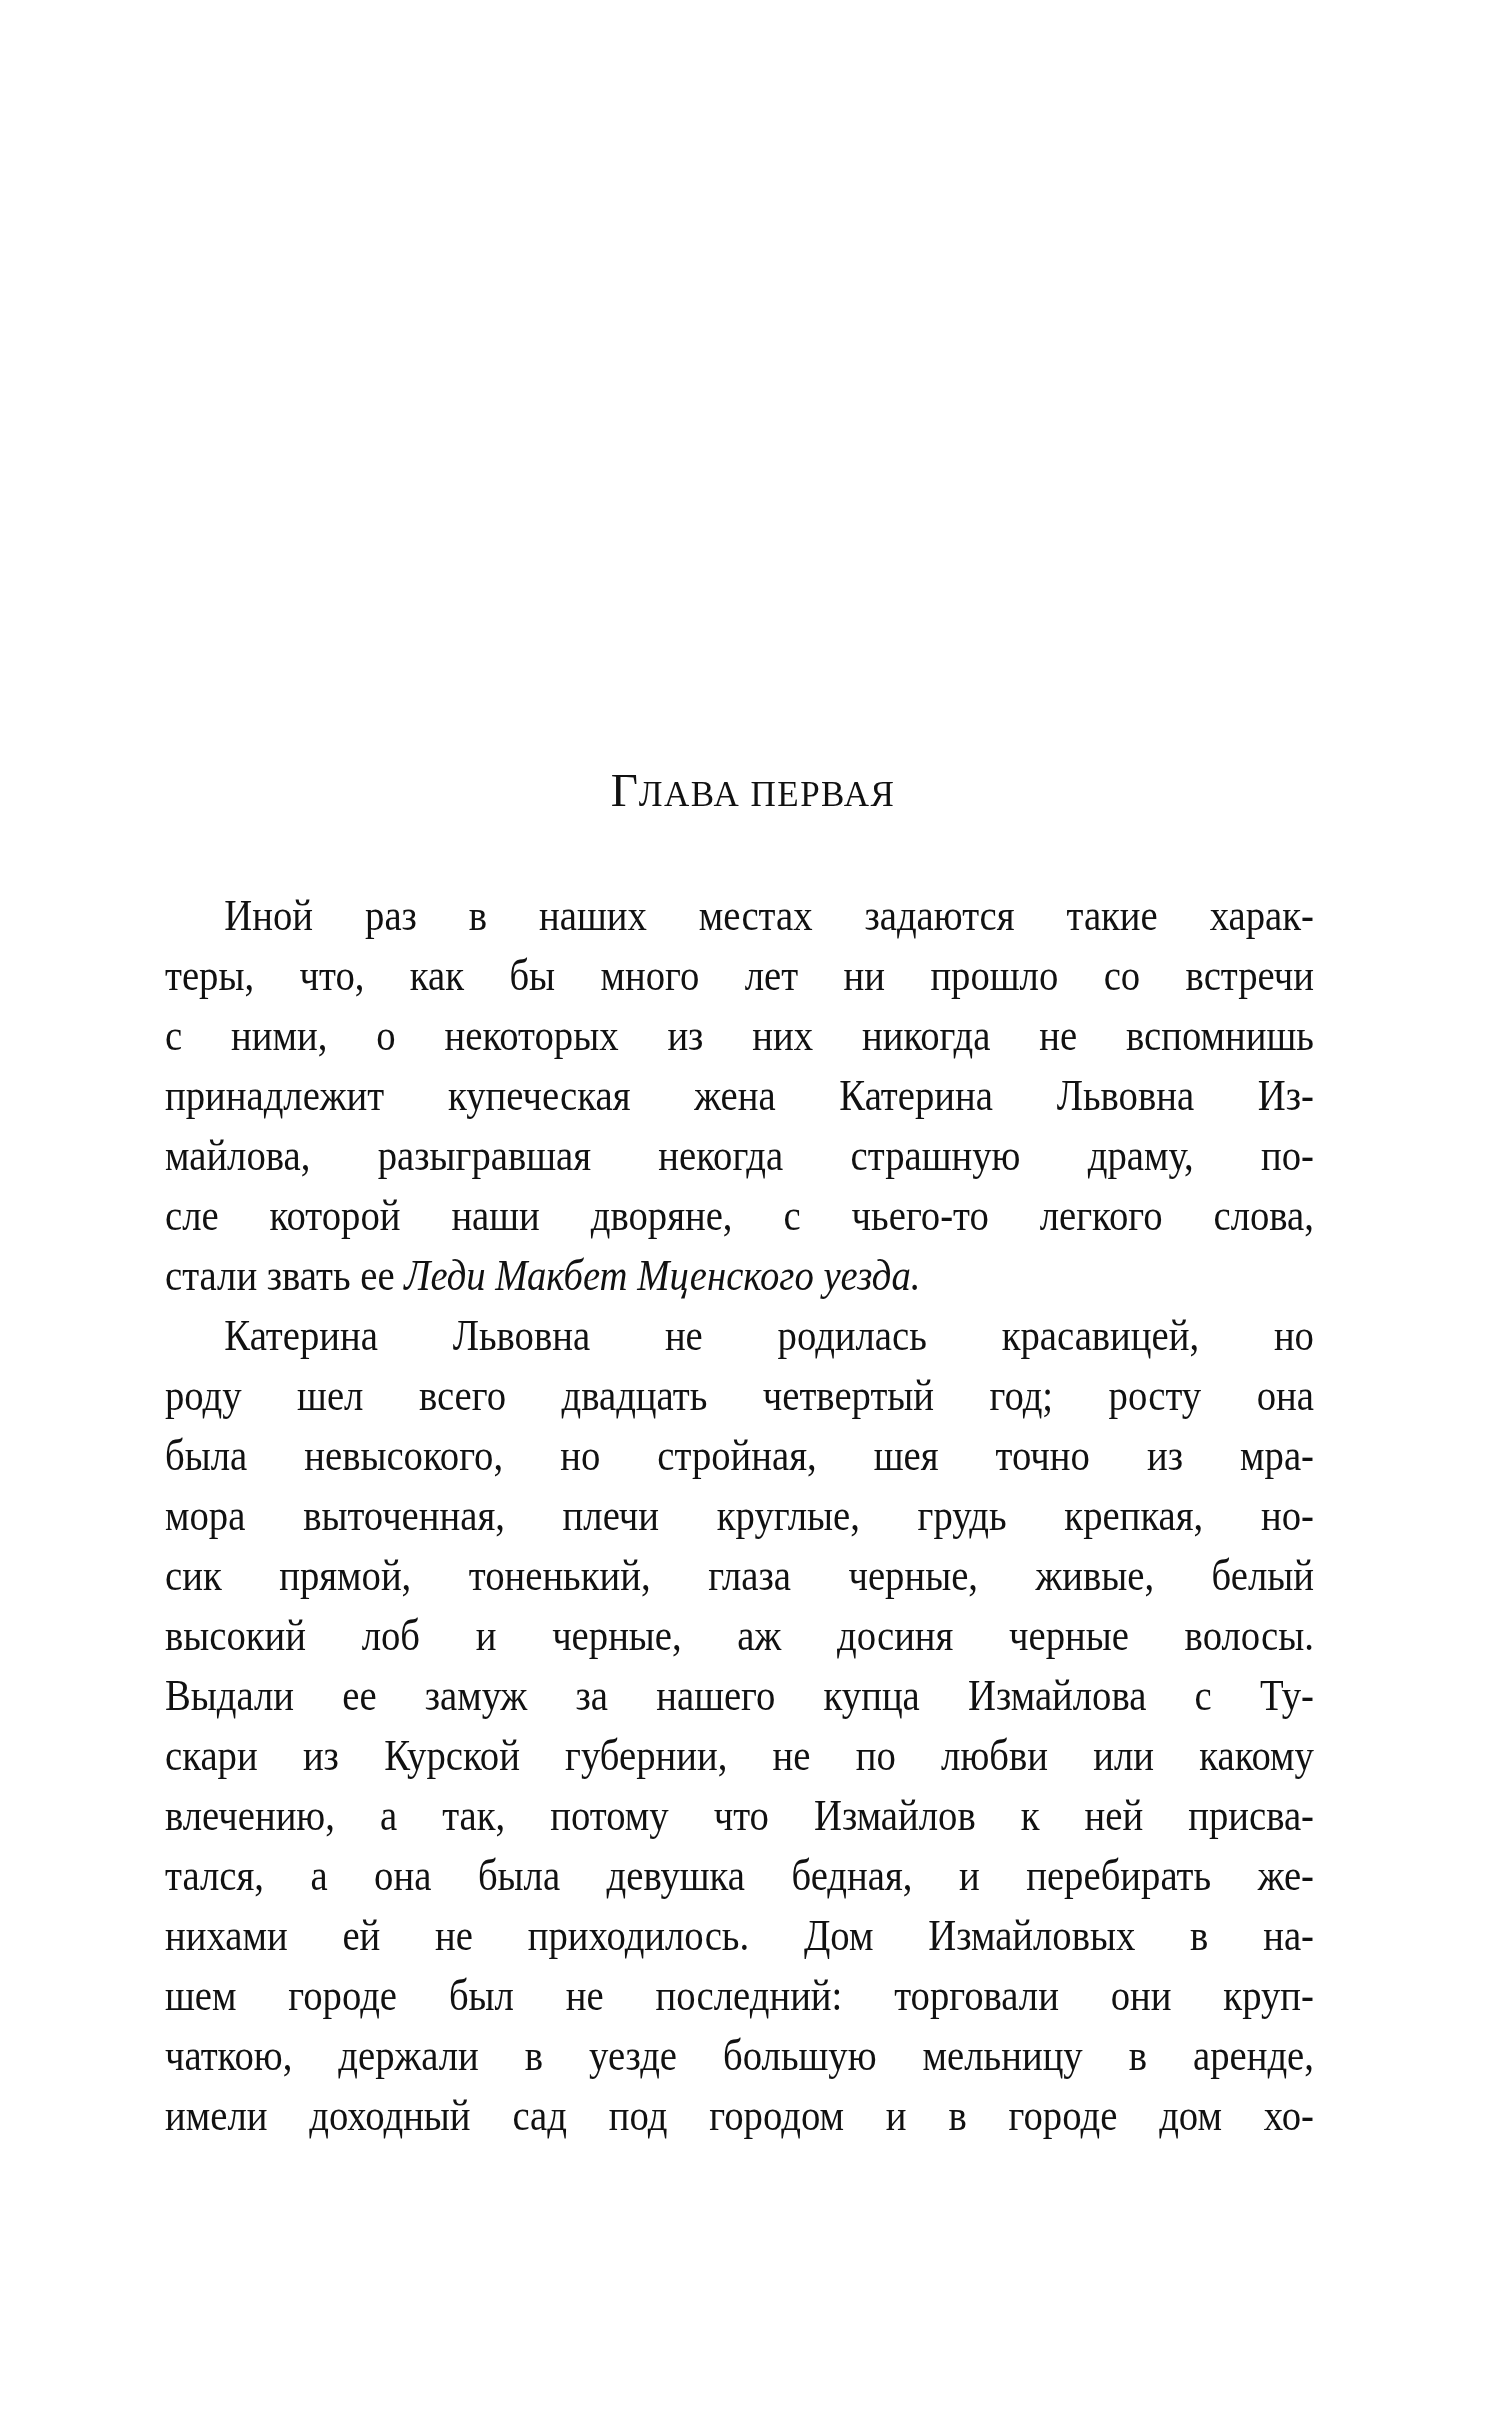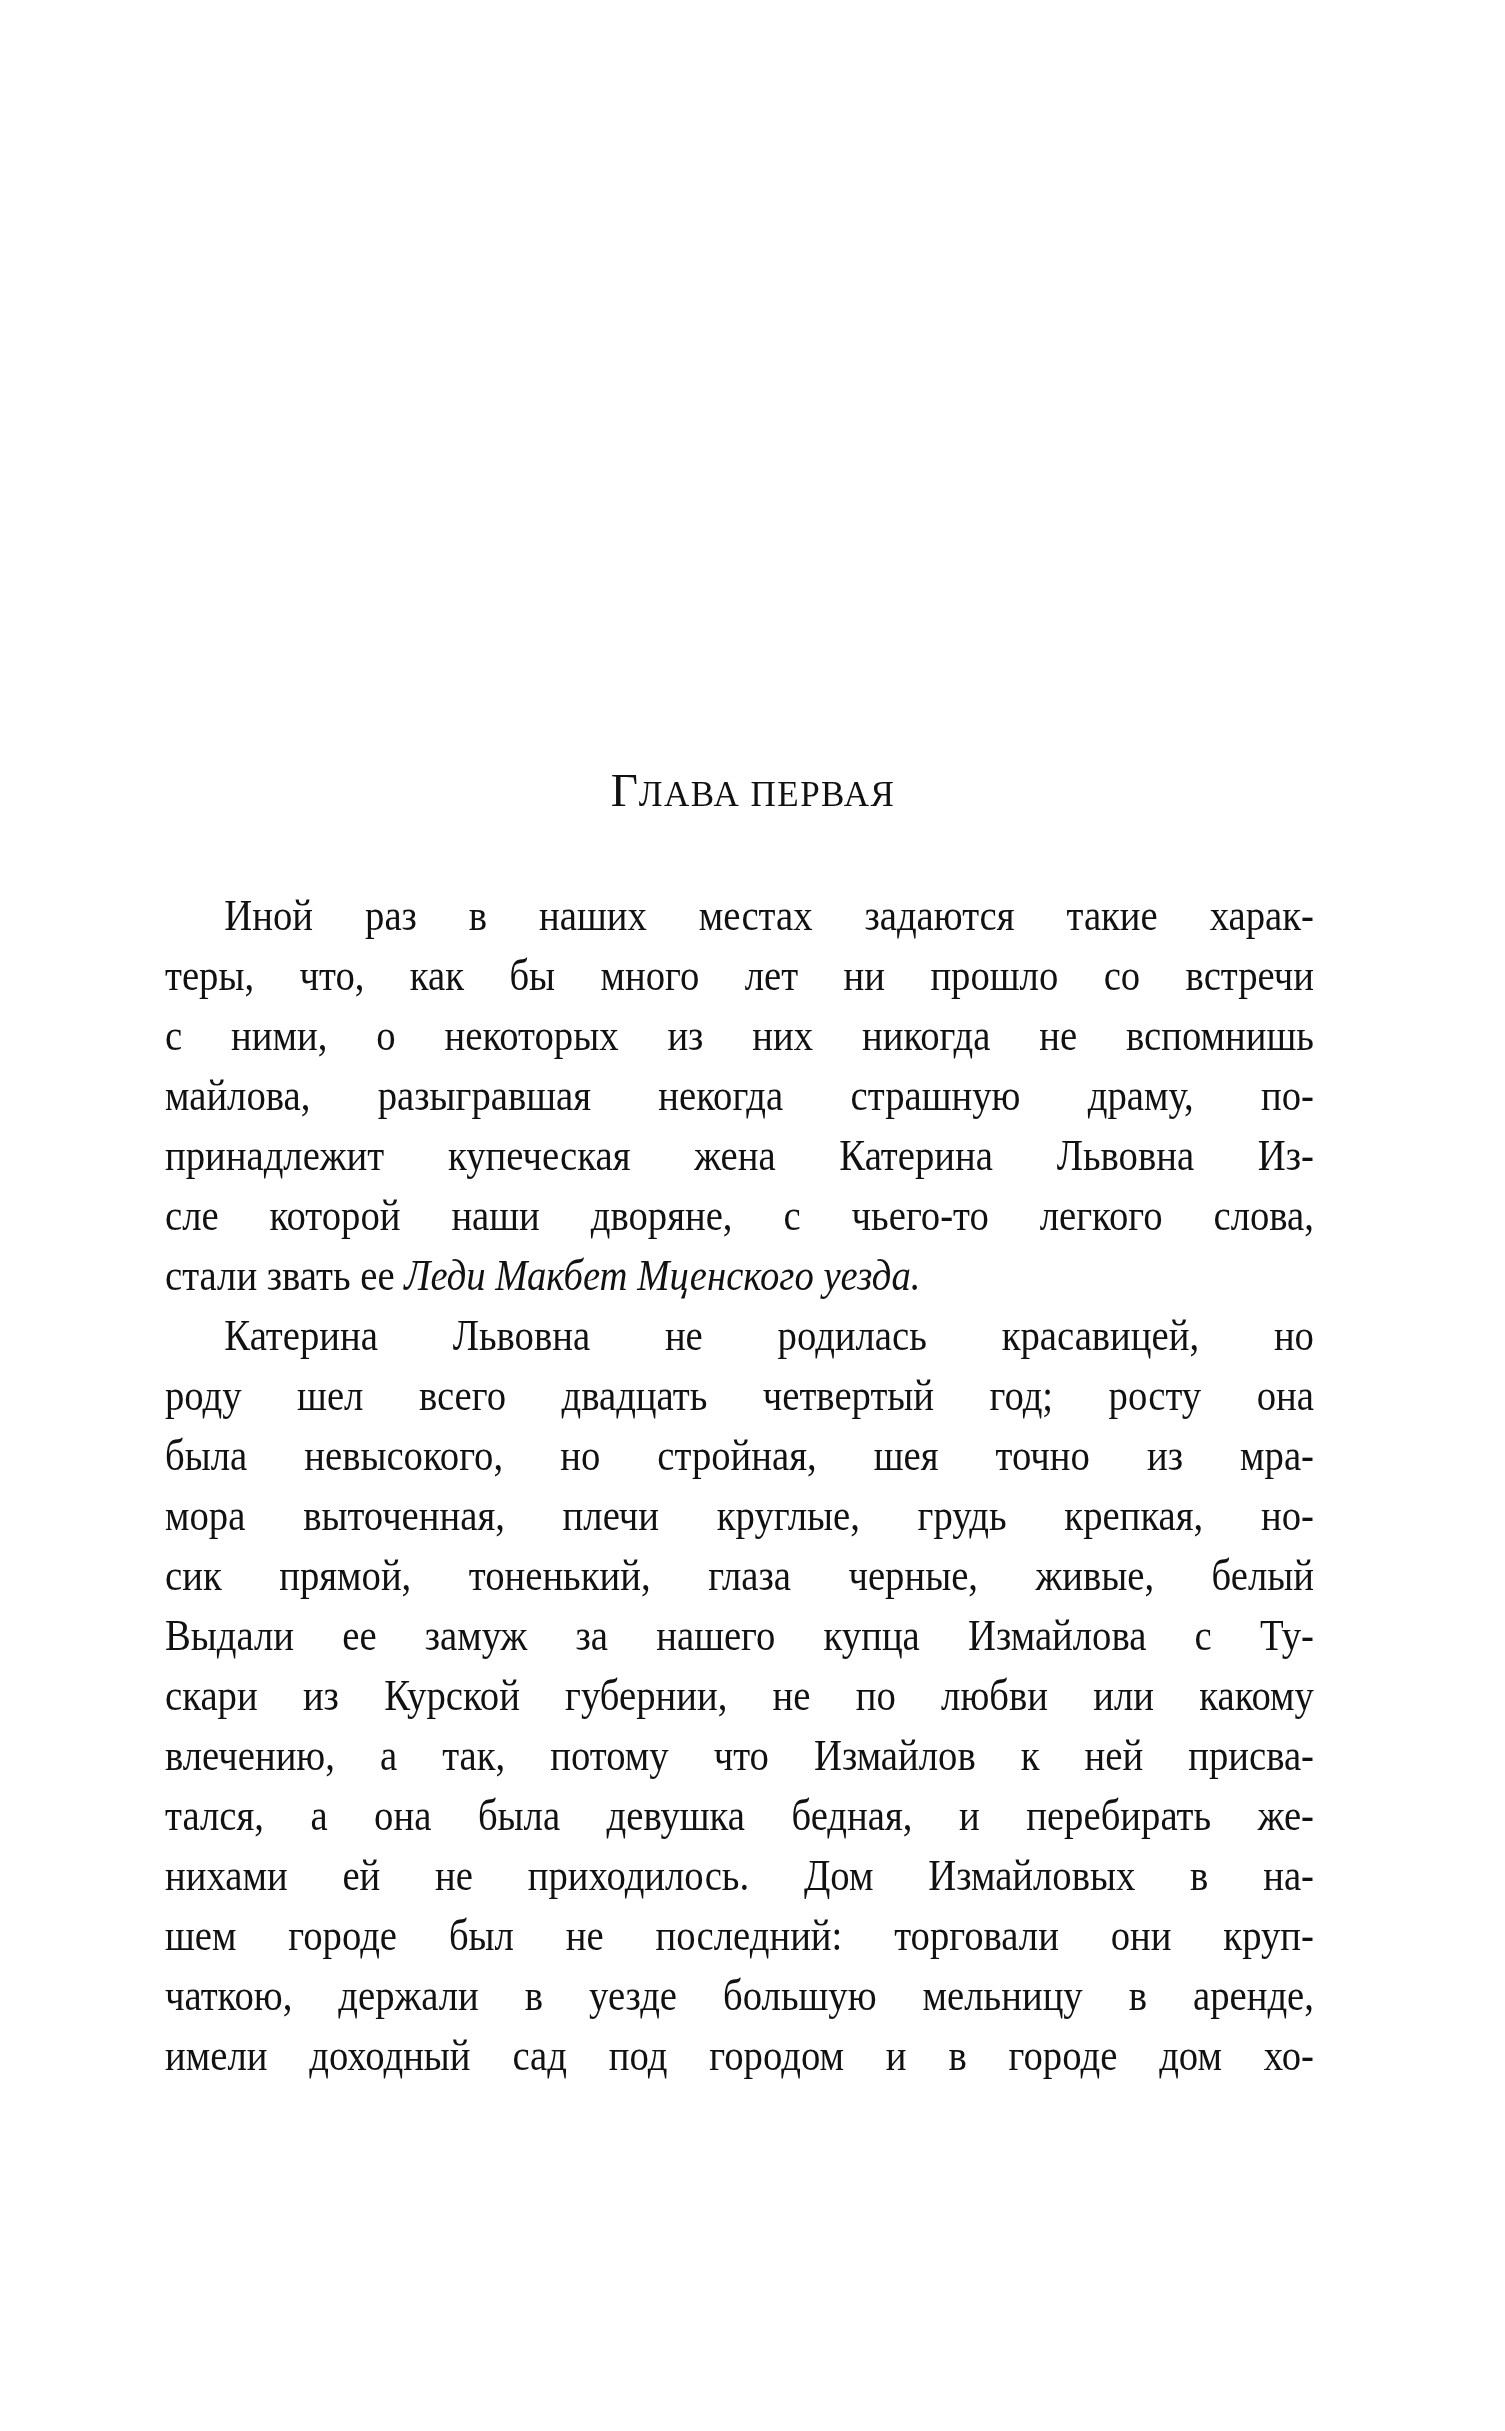--- a/index.html
+++ b/index.html
@@ -69,30 +69,31 @@
 
 <div class="page">
 
   <div class="chapter-title"><span class="cap">Г</span><span class="sc">лава первая</span></div>
 
   <div class="text-block">
 
     <div class="line indent"><span class="line-inner">Иной раз в наших местах задаются такие харак-</span></div>
     <div class="line"><span class="line-inner">теры, что, как бы много лет ни прошло со встречи</span></div>
     <div class="line"><span class="line-inner">с ними, о некоторых из них никогда не вспомнишь</span></div>
+    <div class="line"><span class="line-inner">принадлежит купеческая жена Катерина Львовна Из-</span></div>
     <div class="line"><span class="line-inner">майлова, разыгравшая некогда страшную драму, по-</span></div>
-    <div class="line"><span class="line-inner">принадлежит купеческая жена Катерина Львовна Из-</span></div>
     <div class="line"><span class="line-inner">сле которой наши дворяне, с чьего-то легкого слова,</span></div>
     <div class="line last"><span class="line-inner"><span>стали звать ее </span><em>Леди Макбет Мценского уезда.</em></span></div>
 
     <div class="line indent"><span class="line-inner">Катерина Львовна не родилась красавицей, но</span></div>
     <div class="line"><span class="line-inner">роду шел всего двадцать четвертый год; росту она</span></div>
     <div class="line"><span class="line-inner">была невысокого, но стройная, шея точно из мра-</span></div>
     <div class="line"><span class="line-inner">мора выточенная, плечи круглые, грудь крепкая, но-</span></div>
     <div class="line"><span class="line-inner">сик прямой, тоненький, глаза черные, живые, белый</span></div>
+    <div class="line"><span class="line-inner">высокий лоб и черные, аж досиня черные волосы.</span></div>
     <div class="line"><span class="line-inner">Выдали ее замуж за нашего купца Измайлова с Ту-</span></div>
     <div class="line"><span class="line-inner">скари из Курской губернии, не по любви или какому</span></div>
     <div class="line"><span class="line-inner">влечению, а так, потому что Измайлов к ней присва-</span></div>
     <div class="line"><span class="line-inner">тался, а она была девушка бедная, и перебирать же-</span></div>
     <div class="line"><span class="line-inner">нихами ей не приходилось. Дом Измайловых в на-</span></div>
     <div class="line"><span class="line-inner">шем городе был не последний: торговали они круп-</span></div>
     <div class="line"><span class="line-inner">чаткою, держали в уезде большую мельницу в аренде,</span></div>
     <div class="line"><span class="line-inner">имели доходный сад под городом и в городе дом хо-</span></div>
   </div>
 </div>

